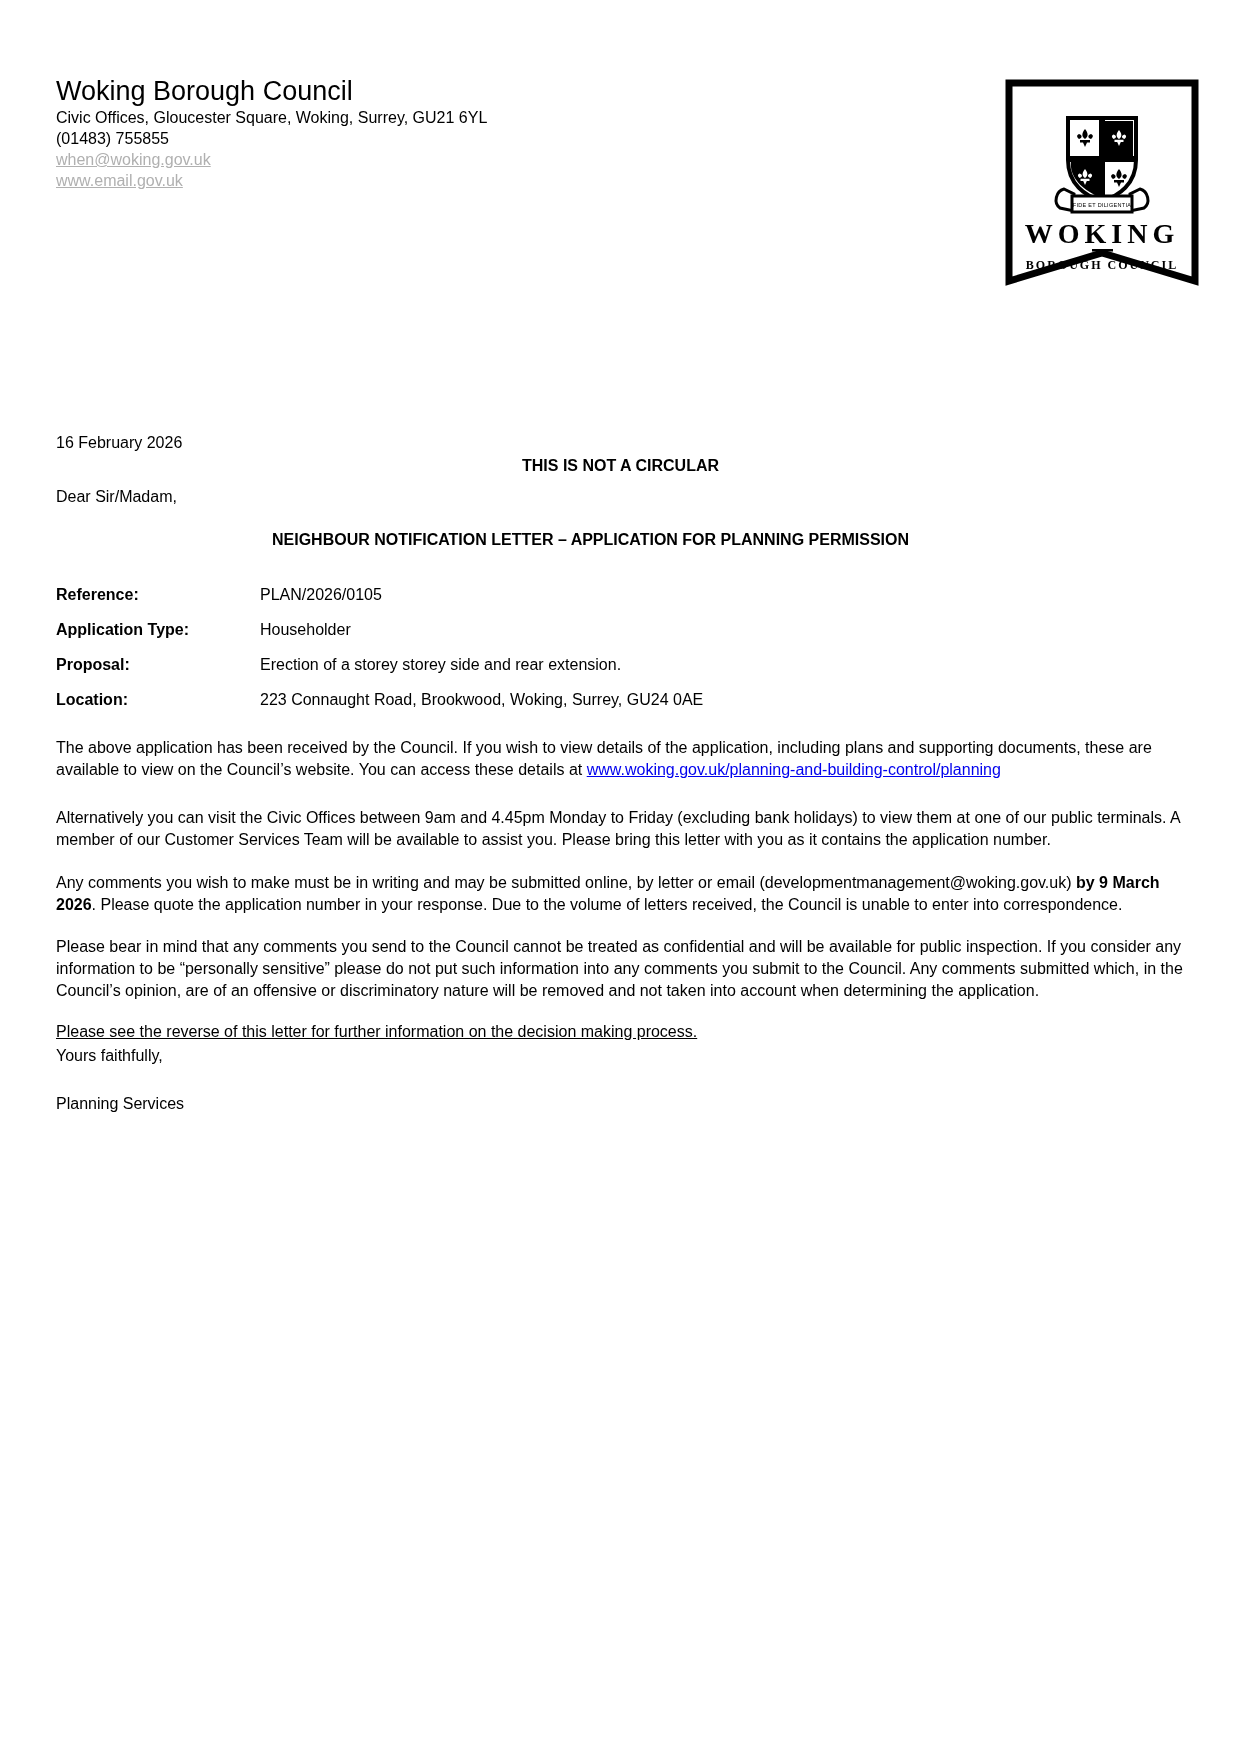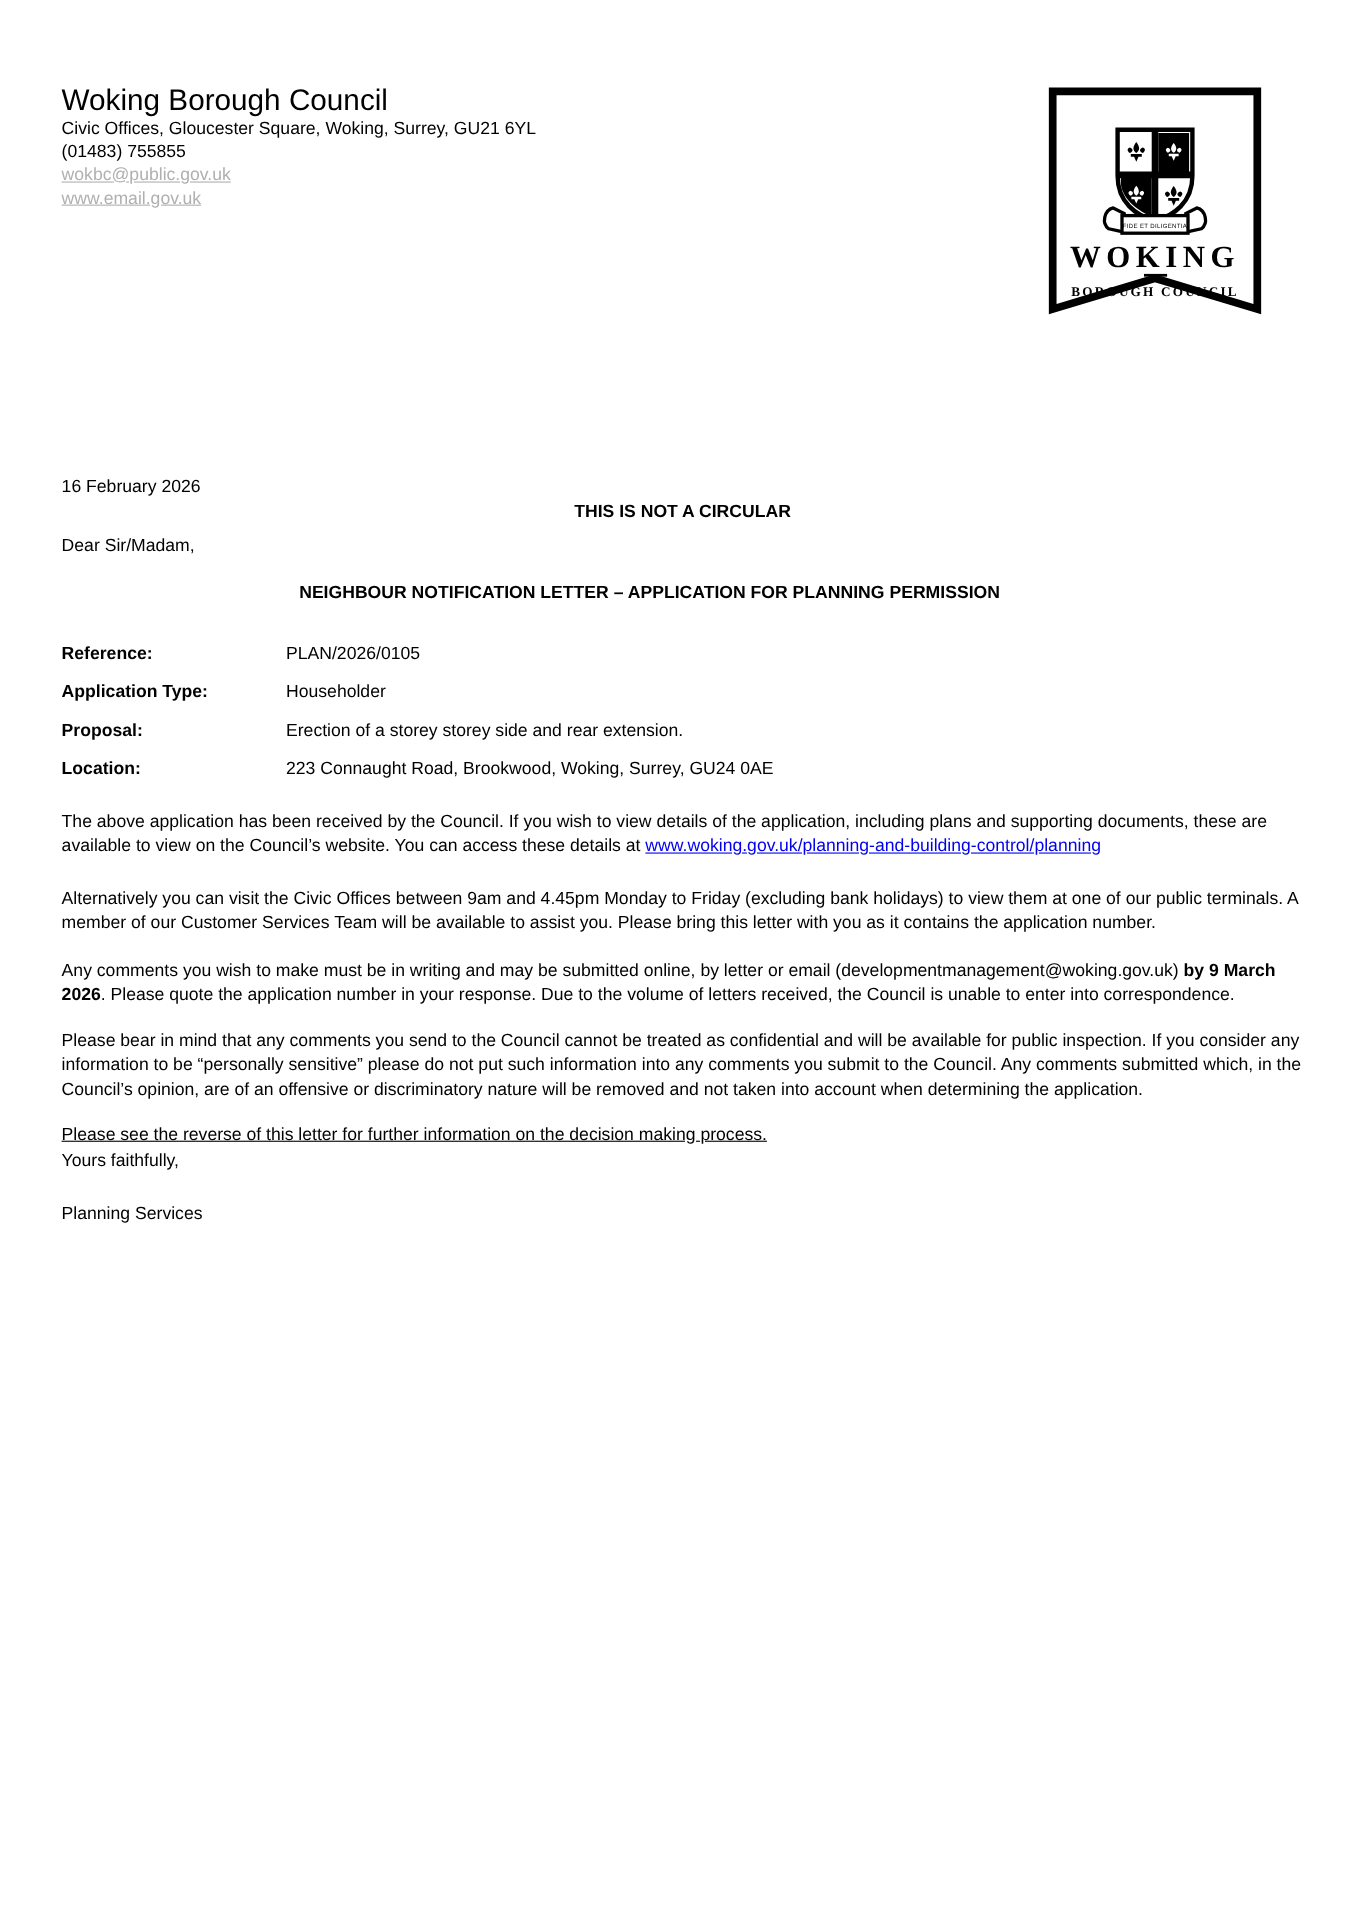--- a/index.html
+++ b/index.html
@@ -12,21 +12,21 @@
     font-family:"Liberation Sans", sans-serif;
     font-size:16px;
     padding:0 56px;
     overflow:hidden;
   }
   
   header { padding-top:75px; }
   .council-name { font-size:27px; line-height:32px; font-weight:400; }
   .addr { display:block; font-size:16px; line-height:21px; color:#000; }
   a.muted-link { color:#b0b0b0; text-decoration:underline; cursor:pointer; }
-  .logo { position:absolute; left:952px; top:78px; width:196px; height:214px;text-decoration:underline; }
+  .logo { position:absolute; left:1004px; top:78px; width:196px; height:214px;text-decoration:underline; }
   .logo svg { display:block; }
   
   .date-line { margin-top:241px; line-height:22px; }
   .not-circular { margin-top:1px; text-align:center; font-weight:700; line-height:22px; }
   .salutation { margin-top:9px; line-height:22px; }
   .letter-title { margin-top:21px; text-align:center; font-weight:700; line-height:22px; padding-right:60px; }
   .details { margin-top:33px; }
   .detail-row { line-height:22px; margin-bottom:13px; }
   .detail-row:last-child { margin-bottom:0; }
   .detail-label { display:inline-block; width:204px; font-weight:700; vertical-align:top; }
@@ -45,21 +45,21 @@
 </style>
 </head>
 <body>
 
 <div class="page">
 
   <header>
     <h1 class="council-name">Woking Borough Council</h1>
     <span class="addr">Civic Offices, Gloucester Square, Woking, Surrey, GU21 6YL</span>
     <span class="addr">(01483) 755855</span>
-    <a class="addr muted-link">wokbc@public.gov.uk</a>
+    <a class="addr muted-link">when@woking.gov.uk</a>
     <a class="addr muted-link">www.email.gov.uk</a>
   </header>
 
   <div class="logo">
     <svg viewBox="0 0 196 214" width="196" height="214" xmlns="http://www.w3.org/2000/svg">
       <defs>
         <g id="fleur">
           <path d="M0,-9 C3.5,-4.5 3.5,-1.5 0,1 C-3.5,-1.5 -3.5,-4.5 0,-9 Z
                    M-6,-4 C-2.5,-3 -2.5,0 -6,1 C-8.5,-1 -8.5,-3 -6,-4 Z
                    M6,-4 C2.5,-3 2.5,0 6,1 C8.5,-1 8.5,-3 6,-4 Z

